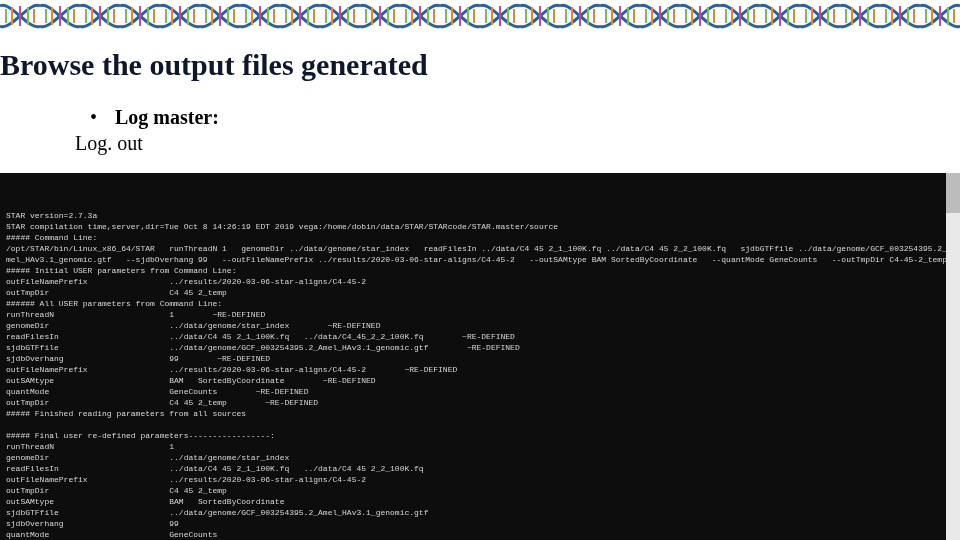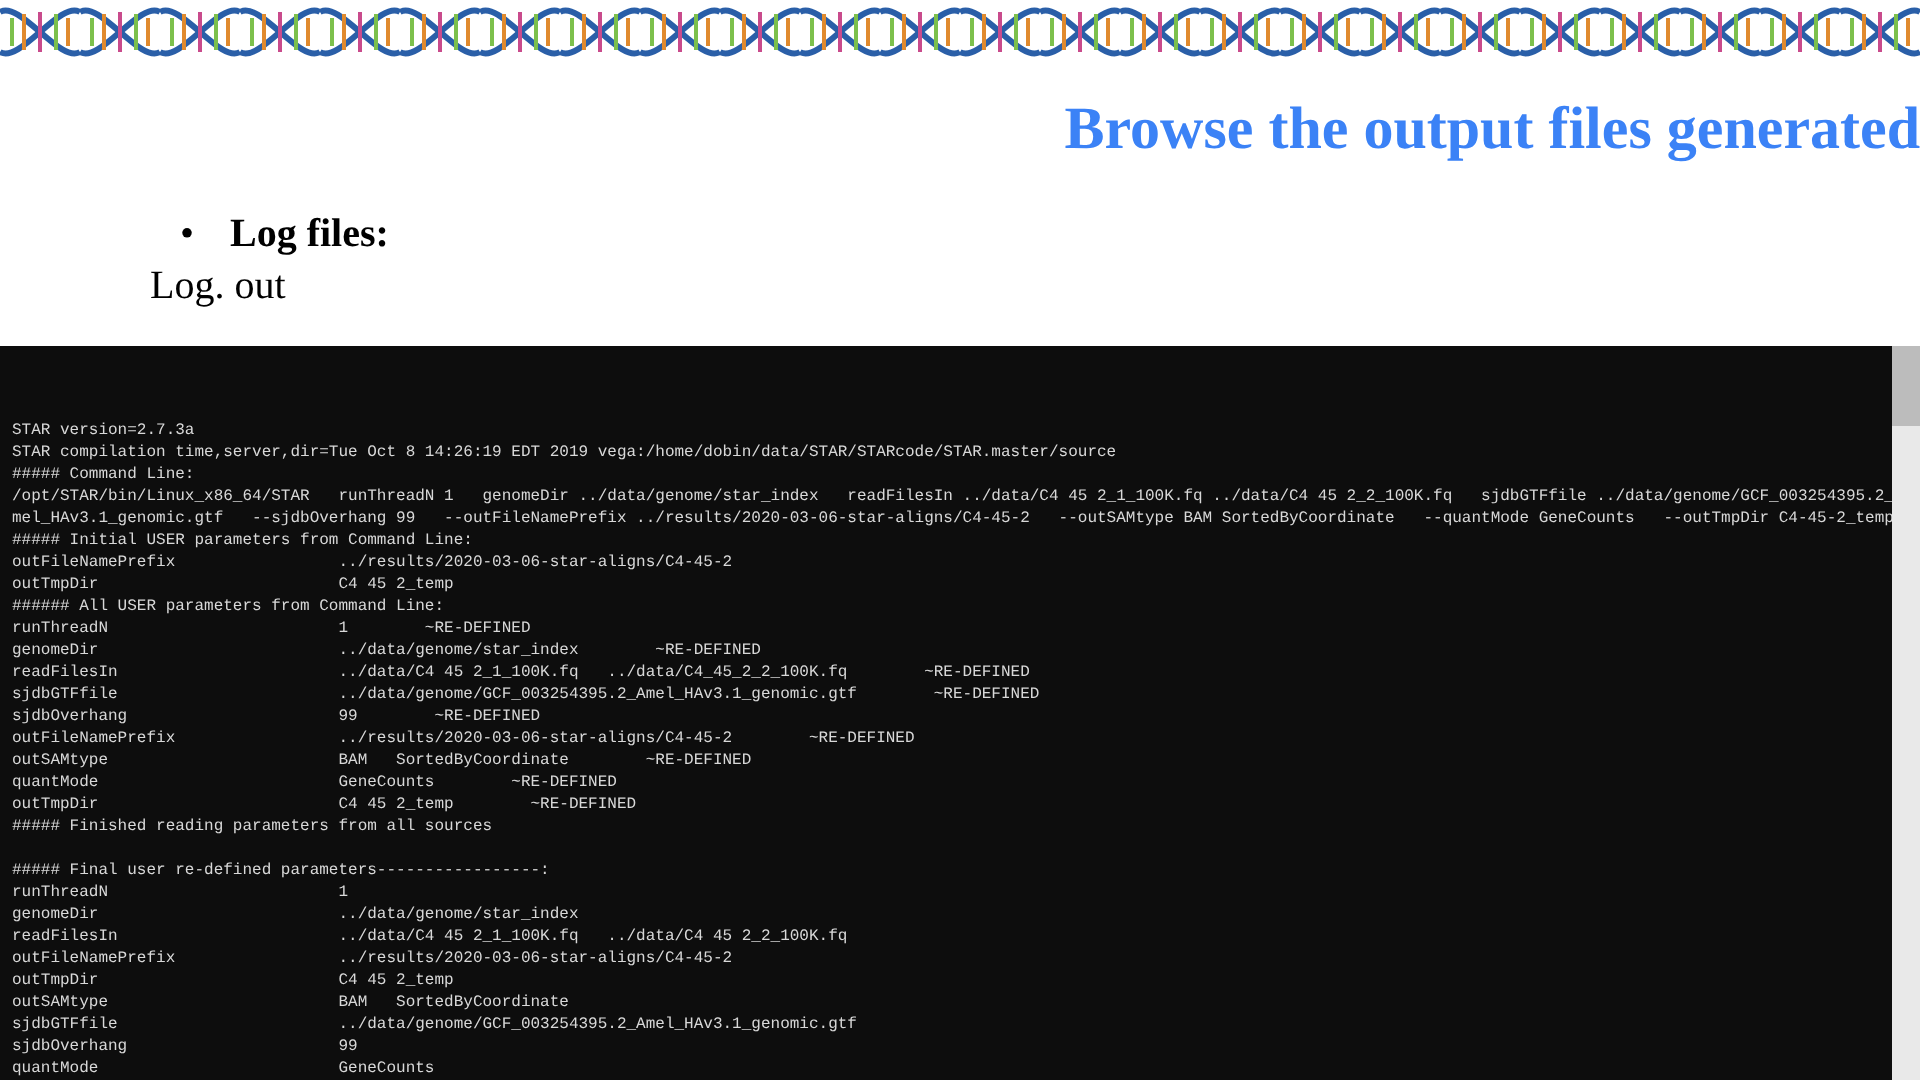--- a/index.html
+++ b/index.html
@@ -1,19 +1,19 @@
 <!DOCTYPE html>
 <html><head>
 <meta charset="utf-8">
 <style>
   html,body{margin:0;padding:0;width:960px;height:540px;background:#fff;font-family:"Times New Roman",Times,serif;overflow:hidden;}
   .dna-strip{width:100%;height:32px;display:flex;}
   .helix{flex:1;height:100%;}
   .helix svg{width:100%;height:100%;display:block;}
-  .title{text-align:right;color:#3b82f6;font-size:30px;font-weight:bold;margin:16px 0 22px 0;}
+  .title{text-align:left;color:#0f172a;font-size:30px;font-weight:bold;margin:16px 0 22px 0;}
   .bullet-row{margin-left:90px;font-size:20px;line-height:1.3;}
   .bullet-row .dot{display:inline-block;width:20px;}
   .sub-row{margin-left:75px;font-size:20px;margin-top:2px;}
   .term-wrap{margin:18px 0 0 0;}
   .term{background:#0d0d0d;color:#d8d8d8;font-family:"Courier New",monospace;font-size:8px;line-height:11px;white-space:pre;padding:4px 6px;min-height:260px;position:relative;}
   .scrollbar{position:absolute;top:0;right:0;width:14px;height:100%;background:#e9e9e9;}
   .scroll-thumb{position:absolute;top:0;right:0;width:14px;height:40px;background:#bcbcbc;}
   .scroll-arrow{position:absolute;right:0;width:14px;height:14px;background:#e9e9e9;color:#555;font-size:9px;text-align:center;line-height:14px;}
 </style>
 </head>
@@ -284,21 +284,21 @@
   <line x1="28" y1="7" x2="28" y2="25" stroke="#7cc04c" stroke-width="2"></line>
   <line x1="34" y1="9" x2="34" y2="23" stroke="#e08a2e" stroke-width="2"></line>
 </svg>
     </div>
   </div>
 
 <div class="title">Browse the output files generated</div>
 
 <div class="bullet-row">
   <span class="dot">•</span>
-  <b>Log files:</b>
+  <b>Log master:</b>
 </div>
 <div class="sub-row">Log. out</div>
 
 <div class="term-wrap">
   <div class="term">
     <div class="scrollbar">
       <div class="scroll-arrow" style="top:0">▴</div>
       <div class="scroll-thumb"></div>
       
     </div>

